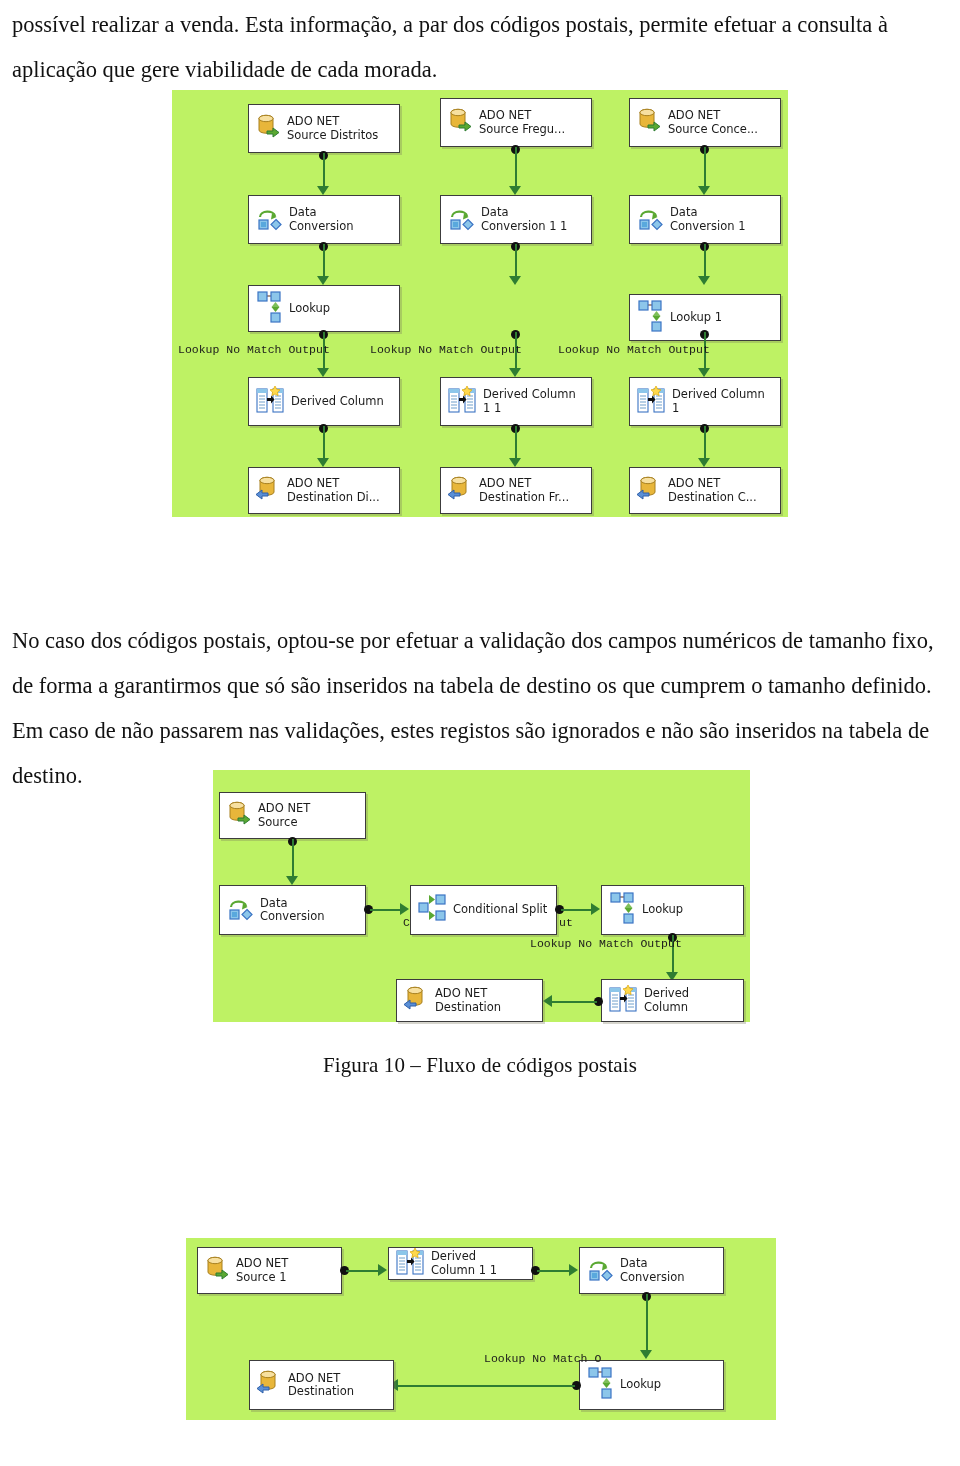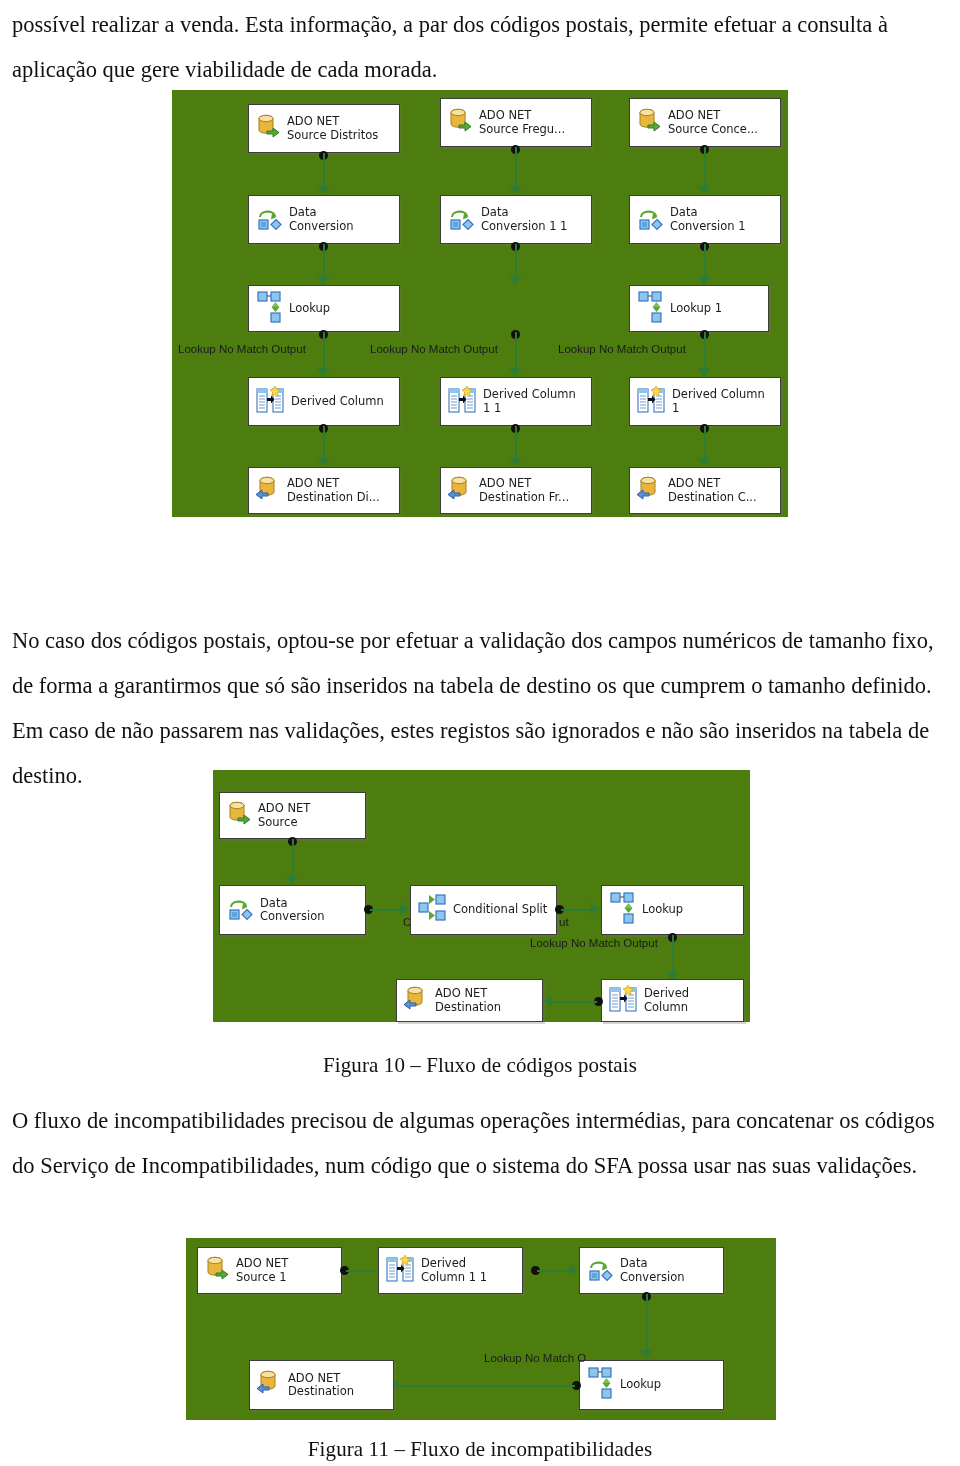--- a/index.html
+++ b/index.html
@@ -27,21 +27,21 @@
     width:960px;
     text-align:center;
     font-size:21px;
     color:#111;
     letter-spacing:.1px;
   }
 
   
   .canvas{
     position:absolute;
-    background:#4d7c0f;
+    background:#bef264;
     box-sizing:border-box;
   }
   .node{
     position:absolute;
     background:#ffffff;
     border:1.6px solid #3c3c3c;
     box-sizing:border-box;
     display:flex;
     align-items:center;
     gap:7px;
@@ -76,21 +76,21 @@
     border-top:6.5px solid transparent;
     border-bottom:6.5px solid transparent;
     border-left:9px solid #2f7d32;
   }
   .dot{
     position:absolute;width:9px;height:9px;border-radius:50%;
     background:#101010;
   }
   .elabel{
     position:absolute;
-    font-family:Liberation Sans, sans-serif;
+    font-family:Liberation Mono, monospace;
     font-size:11.5px;
     color:#1b1b1b;
     white-space:nowrap;
   }
 </style>
 </head>
 <body>
 
 <div class="page">
 
@@ -203,21 +203,21 @@
           <line x1="8" y1="6" x2="19" y2="6" stroke="#8a6a5a" stroke-width="1.4"></line>
           <rect x="2" y="2" width="9" height="9" fill="#8cc6ea" stroke="#3b74c4" stroke-width="1.2"></rect>
           <rect x="15" y="2" width="9" height="9" fill="#8cc6ea" stroke="#3b74c4" stroke-width="1.2"></rect>
           <rect x="15" y="23" width="9" height="9" fill="#8cc6ea" stroke="#3b74c4" stroke-width="1.2"></rect>
           <path d="M19.5 12 l4 5 -8 0 z" fill="#7fbf5a"></path>
           <path d="M19.5 22 l-4 -5 8 0 z" fill="#5aa832"></path>
         </svg>
       </span>
       <span class="label">Lookup</span>
     </div>
-    <div class="node" style="left:457px;top:195px;width:140px;height:47px;">
+    <div class="node" style="left:457px;top:204px;width:152px;height:47px;">
       <span class="ico">
         <svg width="26" height="34" viewBox="0 0 26 34">
           <line x1="8" y1="6" x2="19" y2="6" stroke="#8a6a5a" stroke-width="1.4"></line>
           <rect x="2" y="2" width="9" height="9" fill="#8cc6ea" stroke="#3b74c4" stroke-width="1.2"></rect>
           <rect x="15" y="2" width="9" height="9" fill="#8cc6ea" stroke="#3b74c4" stroke-width="1.2"></rect>
           <rect x="15" y="23" width="9" height="9" fill="#8cc6ea" stroke="#3b74c4" stroke-width="1.2"></rect>
           <path d="M19.5 12 l4 5 -8 0 z" fill="#7fbf5a"></path>
           <path d="M19.5 22 l-4 -5 8 0 z" fill="#5aa832"></path>
         </svg>
       </span>
@@ -491,44 +491,41 @@
           <path d="M12 17 h-6 v-3 l-6 4.5 6 4.5 v-3 h6 z" fill="#5a8fd6" stroke="#2e5fa8" stroke-width="1"></path>
         </svg>
       </span>
       <span class="label">ADO NET
 Destination</span>
     </div>
   </div>
 
   <div class="caption" style="left:0;top:1053px;">Figura 10 – Fluxo de códigos postais</div>
 
-  <div class="para" style="left:12px;top:1098px;width:936px;">
-    <p>O fluxo de incompatibilidades precisou de algumas operações intermédias, para concatenar os códigos do Serviço de Incompatibilidades, num código que o sistema do SFA possa usar nas suas validações.</p>
-  </div>
 
   <div class="canvas" style="left:186px;top:1238px;width:590px;height:182px;">
 
     <div class="node" style="left:11px;top:9px;width:145px;height:47px;">
       <span class="ico">
         <svg width="24" height="26" viewBox="0 0 24 26">
           <ellipse cx="10" cy="4.5" rx="7" ry="3.2" fill="#f2cf72" stroke="#a8801f" stroke-width="1"></ellipse>
           <path d="M3 4.5 V16 a7 3.2 0 0 0 14 0 V4.5" fill="#e8b63a" stroke="#a8801f" stroke-width="1"></path>
           <ellipse cx="10" cy="4.5" rx="7" ry="3.2" fill="#f7e0a0" stroke="#a8801f" stroke-width="1"></ellipse>
           <path d="M11 17 h6 v-3 l6 4.5 -6 4.5 v-3 h-6 z" fill="#5aa832" stroke="#2f7d32" stroke-width="1"></path>
         </svg>
       </span>
       <span class="label">ADO NET
 Source 1</span>
     </div>
 
     <div class="dot" style="left:154px;top:28px;"></div>
     <div class="edge h" style="left:160px;top:31.5px;width:34px;"></div>
     <div class="arrow right" style="left:192px;top:26px;"></div>
 
-    <div class="node" style="left:192px;top:9px;width:145px;height:47px;">
+    <div class="node" style="left:202px;top:9px;width:145px;height:33px;">
       <span class="ico">
         <svg width="28" height="30" viewBox="0 0 28 30">
           <rect x="1" y="4" width="10" height="23" fill="#fff" stroke="#3b74c4" stroke-width="1.1"></rect>
           <rect x="1" y="4" width="10" height="4" fill="#8cc6ea"></rect>
           <g stroke="#6f9fcb" stroke-width="1">
             <line x1="3" y1="11" x2="9" y2="11"></line>
               <line x1="3" y1="14" x2="9" y2="14"></line>
             <line x1="3" y1="17" x2="9" y2="17"></line>
               <line x1="3" y1="20" x2="9" y2="20"></line>
             <line x1="3" y1="23" x2="9" y2="23"></line>
@@ -598,15 +595,14 @@
           <path d="M4 4.5 V16 a7 3.2 0 0 0 14 0 V4.5" fill="#e8b63a" stroke="#a8801f" stroke-width="1"></path>
           <ellipse cx="11" cy="4.5" rx="7" ry="3.2" fill="#f7e0a0" stroke="#a8801f" stroke-width="1"></ellipse>
           <path d="M12 17 h-6 v-3 l-6 4.5 6 4.5 v-3 h6 z" fill="#5a8fd6" stroke="#2e5fa8" stroke-width="1"></path>
         </svg>
       </span>
       <span class="label">ADO NET
 Destination</span>
     </div>
   </div>
 
-  <div class="caption" style="left:0;top:1437px;">Figura 11 – Fluxo de incompatibilidades</div>
 
 </div>
 
 </body></html>

